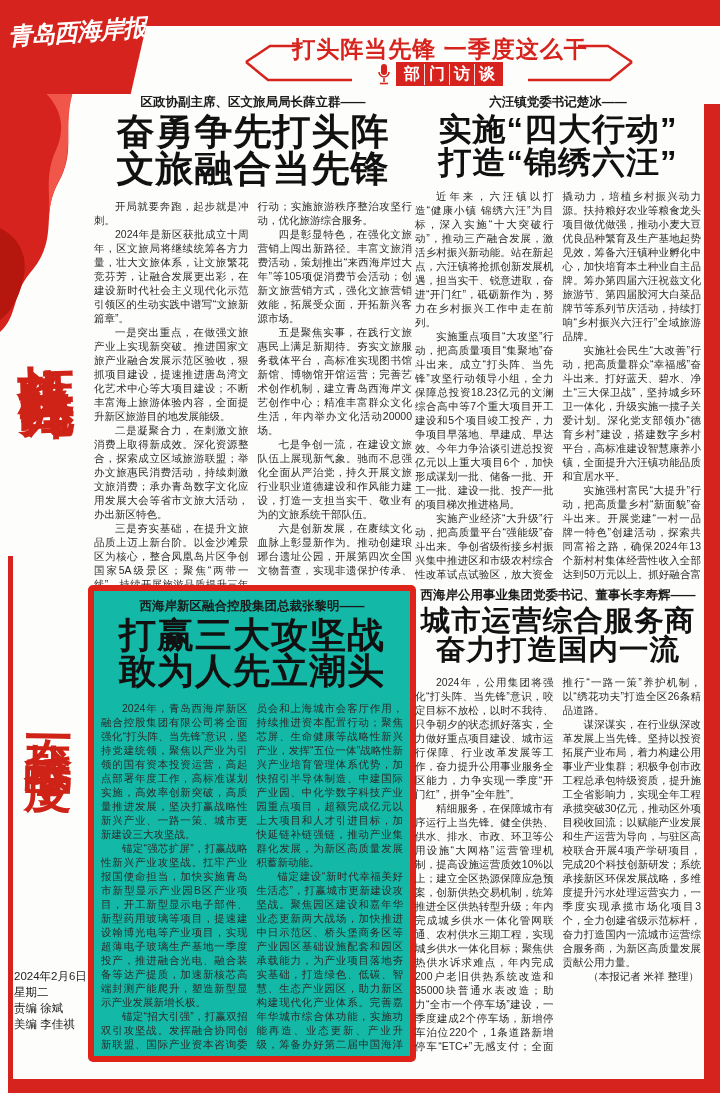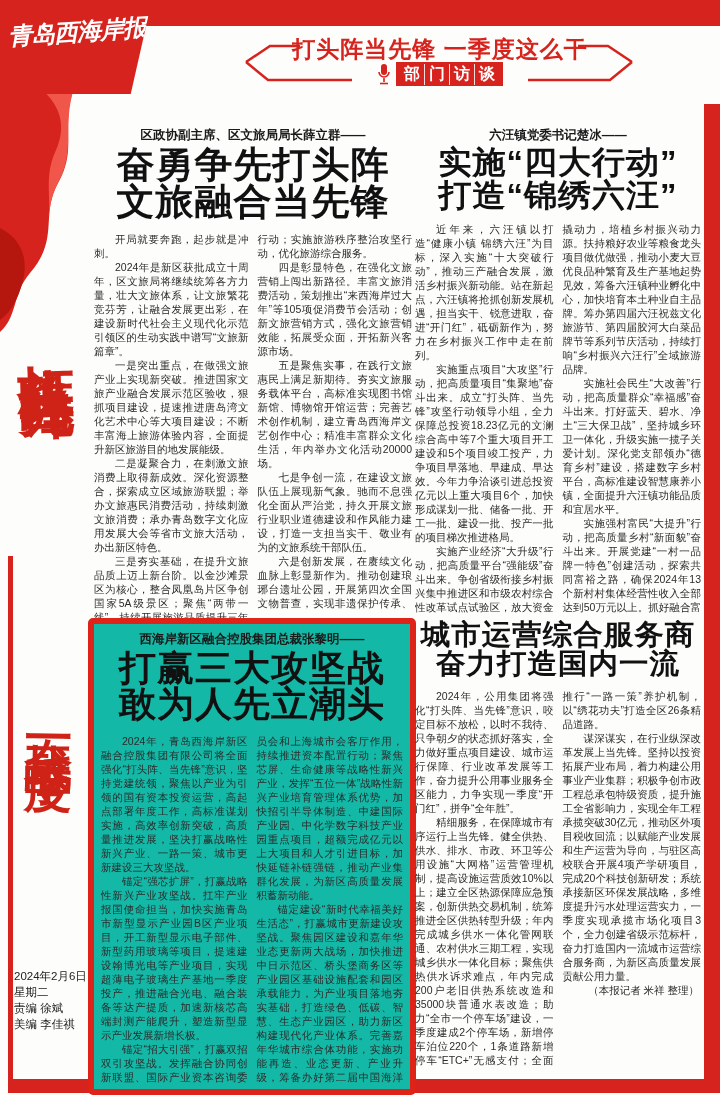--- a/index.html
+++ b/index.html
@@ -36,21 +36,21 @@
     position:absolute; writing-mode:vertical-rl; color:#cf2318;
     font-family:"DejaVu Serif","Liberation Serif",serif; font-weight:bold;
   }
   .v-slogan-1 { left:8px; top:320px; font-size:56px; letter-spacing:4px; transform:rotate(-1.5deg); }
   .v-slogan-2 { left:18px; top:700px; font-size:48px; letter-spacing:6px; transform:rotate(1deg); }
   .date-block { position:absolute; left:14px; top:968px; width:76px; font-size:11.5px; line-height:16px; color:#222; }
   .left-rule  { position:absolute; left:8px; top:556px; width:5px; height:537px; background:#d7231d; }
   .bottom-rule{ position:absolute; left:8px; top:1079px; width:706px; height:14px; background:#d7231d; }
   .right-bar  { position:absolute; left:704px; top:104px; width:16px; height:989px; background:#d7231d; }
   
-  .article { position:absolute; overflow:hidden;margin-top:33px; }
+  .article { position:absolute; overflow:hidden; }
   .kicker { font-size:12.5px; font-weight:bold; color:#1a1a1a; text-align:center; white-space:nowrap; margin-bottom:2px; }
   .headline { text-align:center; font-weight:bold; color:#111; line-height:1.03; letter-spacing:1px; margin-bottom:8px;
               font-family:"Liberation Sans","DejaVu Sans",sans-serif; transform:scaleY(.96); transform-origin:top; }
   .body-cols { column-count:2; column-gap:9px; column-fill:auto; font-size:10.5px; line-height:14px;
                color:#2b2b2b; text-align:justify; }
   .body-cols p { text-indent:2em; margin:0; }
   .body-cols p:last-child { text-align:right; text-indent:0; padding-right:2px; }
   #art-wenlv   { left:94px;  top:94px;  width:318px; height:492px; }
   #art-wenlv   .headline { font-size:38px; }
   #art-wenlv   .body-cols { height:404px; }
@@ -162,20 +162,21 @@
         <p>2024年，青岛西海岸新区融合控股集团有限公司将全面强化“打头阵、当先锋”意识，坚持党建统领，聚焦以产业为引领的国有资本投资运营，高起点部署年度工作，高标准谋划实施，高效率创新突破，高质量推进发展，坚决打赢战略性新兴产业、一路一策、城市更新建设三大攻坚战。</p>
         <p>锚定“强芯扩屏”，打赢战略性新兴产业攻坚战。扛牢产业报国使命担当，加快实施青岛市新型显示产业园B区产业项目，开工新型显示电子部件、新型药用玻璃等项目，提速建设翰博光电等产业项目，实现超薄电子玻璃生产基地一季度投产，推进融合光电、融合装备等达产提质，加速新核芯高端封测产能爬升，塑造新型显示产业发展新增长极。</p>
         <p>锚定“招大引强”，打赢双招双引攻坚战。发挥融合协同创新联盟、国际产业资本咨询委员会和上海城市会客厅作用，持续推进资本配置行动；聚焦芯屏、生命健康等战略性新兴产业，发挥“五位一体”战略性新兴产业培育管理体系优势，加快招引半导体制造、中建国际产业园、中化学数字科技产业园重点项目，超额完成亿元以上大项目和人才引进目标，加快延链补链强链，推动产业集群化发展，为新区高质量发展积蓄新动能。</p>
         <p>锚定建设“新时代幸福美好生活态”，打赢城市更新建设攻坚战。聚焦园区建设和嘉年华业态更新两大战场，加快推进中日示范区、桥头堡商务区等产业园区基础设施配套和园区承载能力，为产业项目落地夯实基础，打造绿色、低碳、智慧、生态产业园区，助力新区构建现代化产业体系。完善嘉年华城市综合体功能，实施功能再造、业态更新、产业升级，筹备办好第二届中国海洋美食文化节，打造文商旅产业融合新地标。</p>
         <p>一分部署，九分落实。融合控股集团将以超越自我、敢为人先的勇气，追求卓越、勇立潮头的锐气，持续锻造“靠得住、拉得出、冲得上、打得赢”的国企铁军队伍，为加快建设新时代社会主义现代化示范引领区贡献力量。</p>
         <p>（本报记者 刘腾 整理）</p>
       </div>
   </div>
 
   <div class="article" id="art-gongyong">
+    <div class="kicker">西海岸公用事业集团党委书记、董事长李寿辉——</div>
     <div class="headline">
       <div>城市运营综合服务商</div>
       <div>奋力打造国内一流</div>
     </div>
     <div class="body-cols">
         <p>2024年，公用集团将强化“打头阵、当先锋”意识，咬定目标不放松，以时不我待、只争朝夕的状态抓好落实，全力做好重点项目建设、城市运行保障、行业改革发展等工作，奋力提升公用事业服务全区能力，力争实现一季度“开门红”，拼争“全年胜”。</p>
         <p>精细服务，在保障城市有序运行上当先锋。健全供热、供水、排水、市政、环卫等公用设施“大网格”运营管理机制，提高设施运营质效10%以上；建立全区热源保障应急预案，创新供热交易机制，统筹推进全区供热转型升级；年内完成城乡供水一体化管网联通、农村供水三期工程，实现城乡供水一体化目标；聚焦供热供水诉求难点，年内完成200户老旧供热系统改造和35000块普通水表改造；助力“全市一个停车场”建设，一季度建成2个停车场，新增停车泊位220个，1条道路新增停车“ETC+”无感支付；全面推行“一路一策”养护机制，以“绣花功夫”打造全区26条精品道路。</p>
         <p>谋深谋实，在行业纵深改革发展上当先锋。坚持以投资拓展产业布局，着力构建公用事业产业集群；积极争创市政工程总承包特级资质，提升施工全省影响力，实现全年工程承揽突破30亿元，推动区外项目税收回流；以赋能产业发展和生产运营为导向，与驻区高校联合开展4项产学研项目，完成20个科技创新研发；系统承接新区环保发展战略，多维度提升污水处理运营实力，一季度实现承揽市场化项目3个，全力创建省级示范标杆，奋力打造国内一流城市运营综合服务商，为新区高质量发展贡献公用力量。</p>
         <p>（本报记者 米祥 整理）</p>
       </div>

